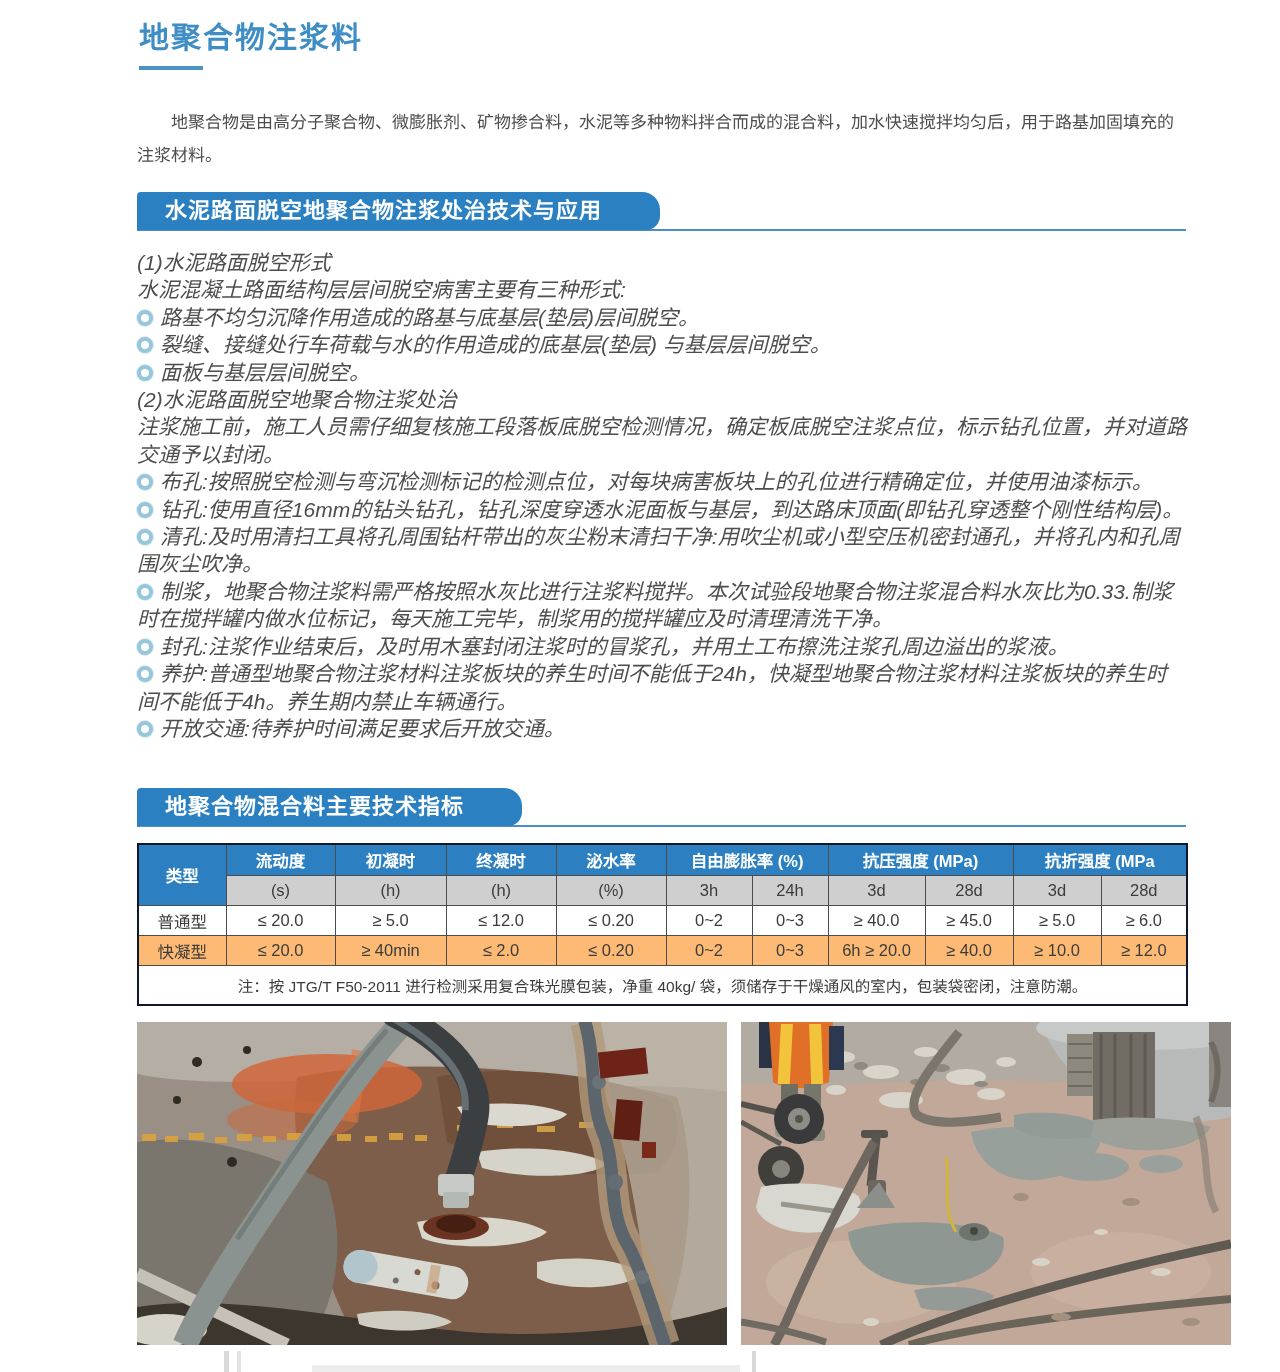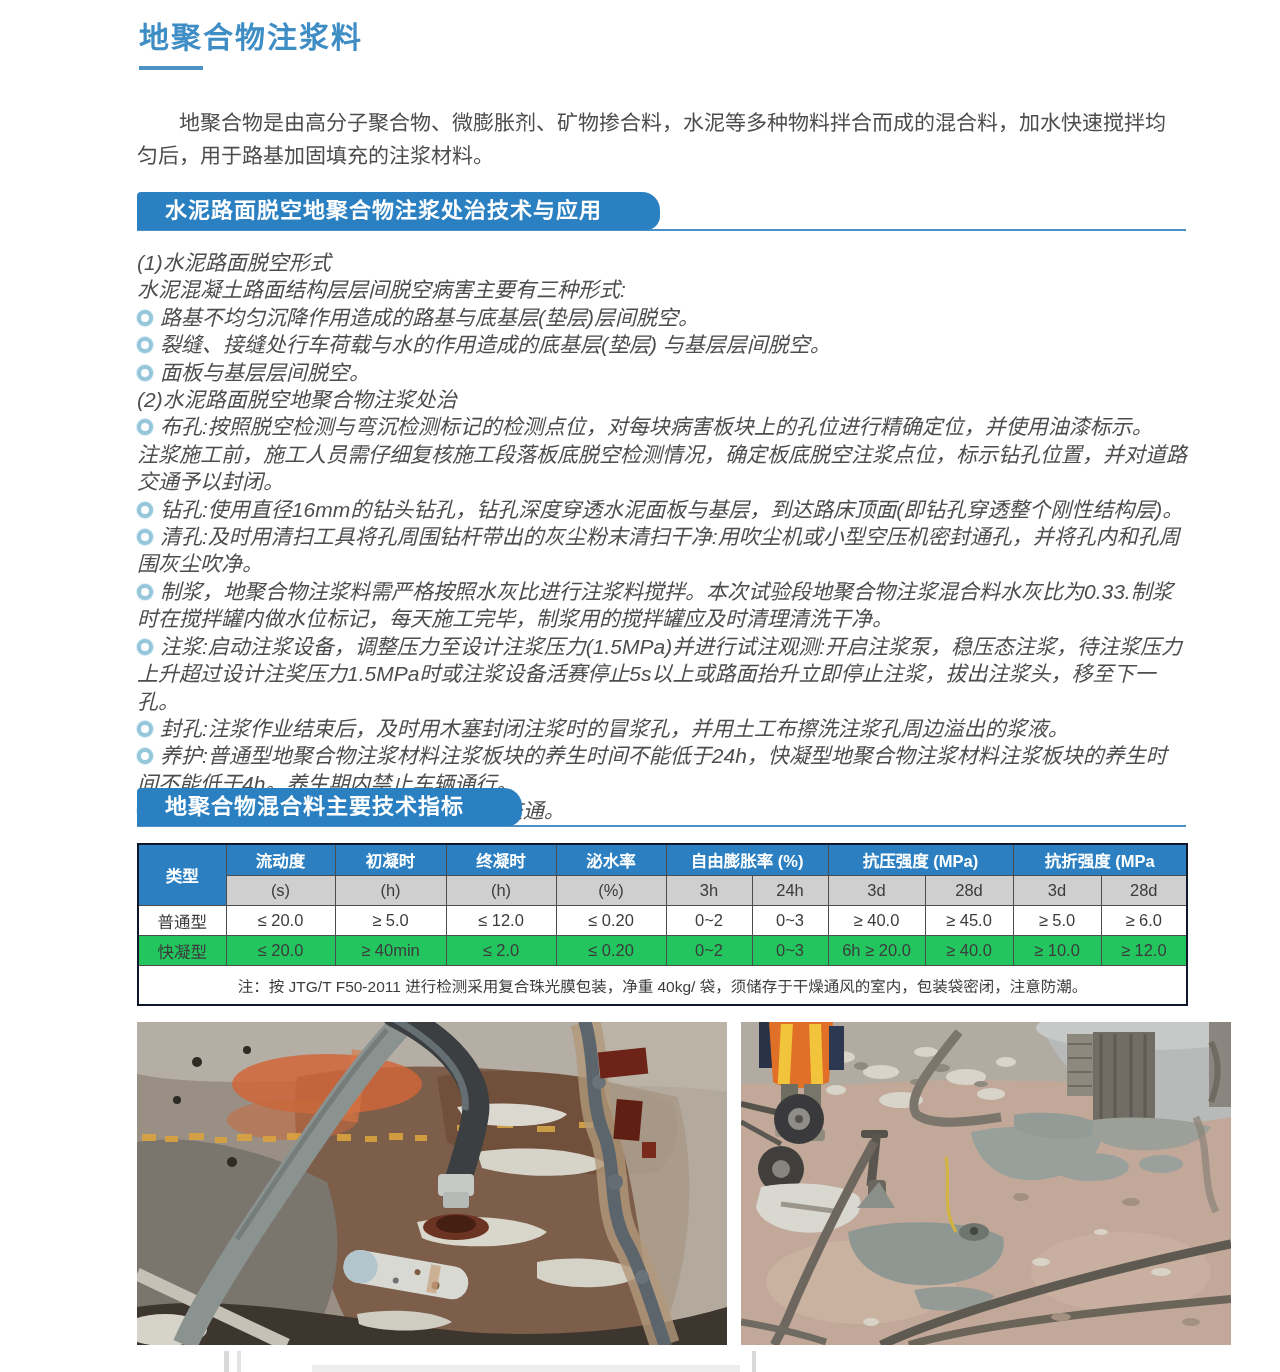--- a/index.html
+++ b/index.html
@@ -4,21 +4,21 @@
 <style>
   html,body{margin:0;padding:0;background:#ffffff;}
   .page{position:relative;width:1280px;height:1372px;background:#ffffff;overflow:hidden;
         font-family:"Liberation Sans","DejaVu Sans",sans-serif;color:#4f4f4f;}
 
   .title{position:absolute;left:138px;top:12px;margin:1px;font-size:30px;font-weight:bold;
          color:#3e8dc5;letter-spacing:2px;}
   .title-underline{position:absolute;left:139px;top:66px;width:64px;height:4px;background:#4c92c5;}
 
   .intro{position:absolute;left:137px;top:106px;width:1049px;margin:0;
-         font-size:21px;line-height:33px;text-indent:2em;color:#4d4d4d;}
+         font-size:17px;line-height:33px;text-indent:2em;color:#4d4d4d;}
 
   .banner-line{position:absolute;left:137px;width:1049px;height:2px;background:#4a90c4;}
   .banner{position:absolute;left:137px;height:38px;line-height:38px;background:#2b80c2;color:#ffffff;
           font-size:22px;font-weight:bold;padding:0 58px 0 28px;border-radius:4px 18px 14px 0;
           letter-spacing:1px;text-align:right;}
   .bl1{top:229px;} .bn1{top:192px;}
   .bl2{top:825px;} .bn2{top:788px;}
 
   .body-text{position:absolute;left:137px;top:249px;width:1050px;}
   .line{margin:0;font-size:21px;line-height:27.4px;color:#4d4d4d;font-style:italic;}
@@ -26,21 +26,21 @@
         background:#ffffff;margin-right:7px;vertical-align:-1px;box-shadow:0 0 0 1px #d8ecf4;}
 
   .tbl{position:absolute;left:137px;top:843px;width:1049px;border-collapse:collapse;
        table-layout:fixed;border:2px solid #0f172a;}
   .tbl th,.tbl td{border:1px solid #4c4c4c;text-align:center;vertical-align:middle;
        font-size:16.5px;padding:0;color:#3c3c3c;overflow:hidden;white-space:nowrap;}
   .tbl .h1 th{height:30px;background:#2c80c2;color:#ffffff;font-weight:bold;}
   .tbl th.typecell{background:#2c80c2;color:#ffffff;font-weight:bold;}
   .tbl .h2 th{height:29px;background:#cfcfcf;font-weight:normal;}
   .tbl .r1 td{height:29px;background:#ffffff;}
-  .tbl .r2 td{height:29px;background:#22c55e;}
+  .tbl .r2 td{height:29px;background:#fdba74;}
   .tbl .noterow td{height:38px;background:#ffffff;font-size:15.5px;}
 
   .photo{position:absolute;top:1022px;height:323px;display:block;}
   .photo-left{left:137px;width:590px;}
   .photo-right{left:741px;width:490px;}
 
   .artifact{position:absolute;background:#d9d9d9;}
   .art-a{left:224px;top:1351px;width:5px;height:21px;}
   .art-b{left:237px;top:1351px;width:4px;height:21px;background:#e3e3e3;}
   .art-c{left:752px;top:1351px;width:4px;height:21px;}
@@ -59,26 +59,25 @@
   <div class="banner-line bl1"></div>
   <div class="banner bn1">水泥路面脱空地聚合物注浆处治技术与应用</div>
 
   <div class="body-text">
     <p class="line"><span>(1)水泥路面脱空形式</span></p>
     <p class="line"><span>水泥混凝土路面结构层层间脱空病害主要有三种形式:</span></p>
     <p class="line"><span class="ring"></span><span>路基不均匀沉降作用造成的路基与底基层(垫层)层间脱空。</span></p>
     <p class="line"><span class="ring"></span><span>裂缝、接缝处行车荷载与水的作用造成的底基层(垫层) 与基层层间脱空。</span></p>
     <p class="line"><span class="ring"></span><span>面板与基层层间脱空。</span></p>
     <p class="line"><span>(2)水泥路面脱空地聚合物注浆处治</span></p>
+    <p class="line"><span>注浆施工前，施工人员需仔细复核施工段落板底脱空检测情况，确定板底脱空注浆点位，标示钻孔位置，并对道路交通予以封闭。</span></p>
     <p class="line"><span class="ring"></span><span>布孔:按照脱空检测与弯沉检测标记的检测点位，对每块病害板块上的孔位进行精确定位，并使用油漆标示。</span></p>
-    <p class="line"><span>注浆施工前，施工人员需仔细复核施工段落板底脱空检测情况，确定板底脱空注浆点位，标示钻孔位置，并对道路交通予以封闭。</span></p>
     <p class="line"><span class="ring"></span><span>钻孔:使用直径16mm的钻头钻孔，钻孔深度穿透水泥面板与基层，到达路床顶面(即钻孔穿透整个刚性结构层)。</span></p>
     <p class="line"><span class="ring"></span><span>清孔:及时用清扫工具将孔周围钻杆带出的灰尘粉末清扫干净:用吹尘机或小型空压机密封通孔，并将孔内和孔周围灰尘吹净。</span></p>
     <p class="line"><span class="ring"></span><span>制浆，地聚合物注浆料需严格按照水灰比进行注浆料搅拌。本次试验段地聚合物注浆混合料水灰比为0.33.制浆时在搅拌罐内做水位标记，每天施工完毕，制浆用的搅拌罐应及时清理清洗干净。</span></p>
-    <p class="line"><span class="ring"></span><span>注浆:启动注浆设备，调整压力至设计注浆压力(1.5MPa)并进行试注观测:开启注浆泵，稳压态注浆，待注浆压力上升超过设计注奖压力1.5MPa时或注浆设备活赛停止5s以上或路面抬升立即停止注浆，拔出注浆头，移至下一孔。</span></p>
     <p class="line"><span class="ring"></span><span>封孔:注浆作业结束后，及时用木塞封闭注浆时的冒浆孔，并用土工布擦洗注浆孔周边溢出的浆液。</span></p>
     <p class="line"><span class="ring"></span><span>养护:普通型地聚合物注浆材料注浆板块的养生时间不能低于24h，快凝型地聚合物注浆材料注浆板块的养生时间不能低于4h。养生期内禁止车辆通行。</span></p>
     <p class="line"><span class="ring"></span><span>开放交通:待养护时间满足要求后开放交通。</span></p>
   </div>
 
   <div class="banner-line bl2"></div>
   <div class="banner bn2">地聚合物混合料主要技术指标</div>
 
   <table class="tbl">
     <colgroup>

